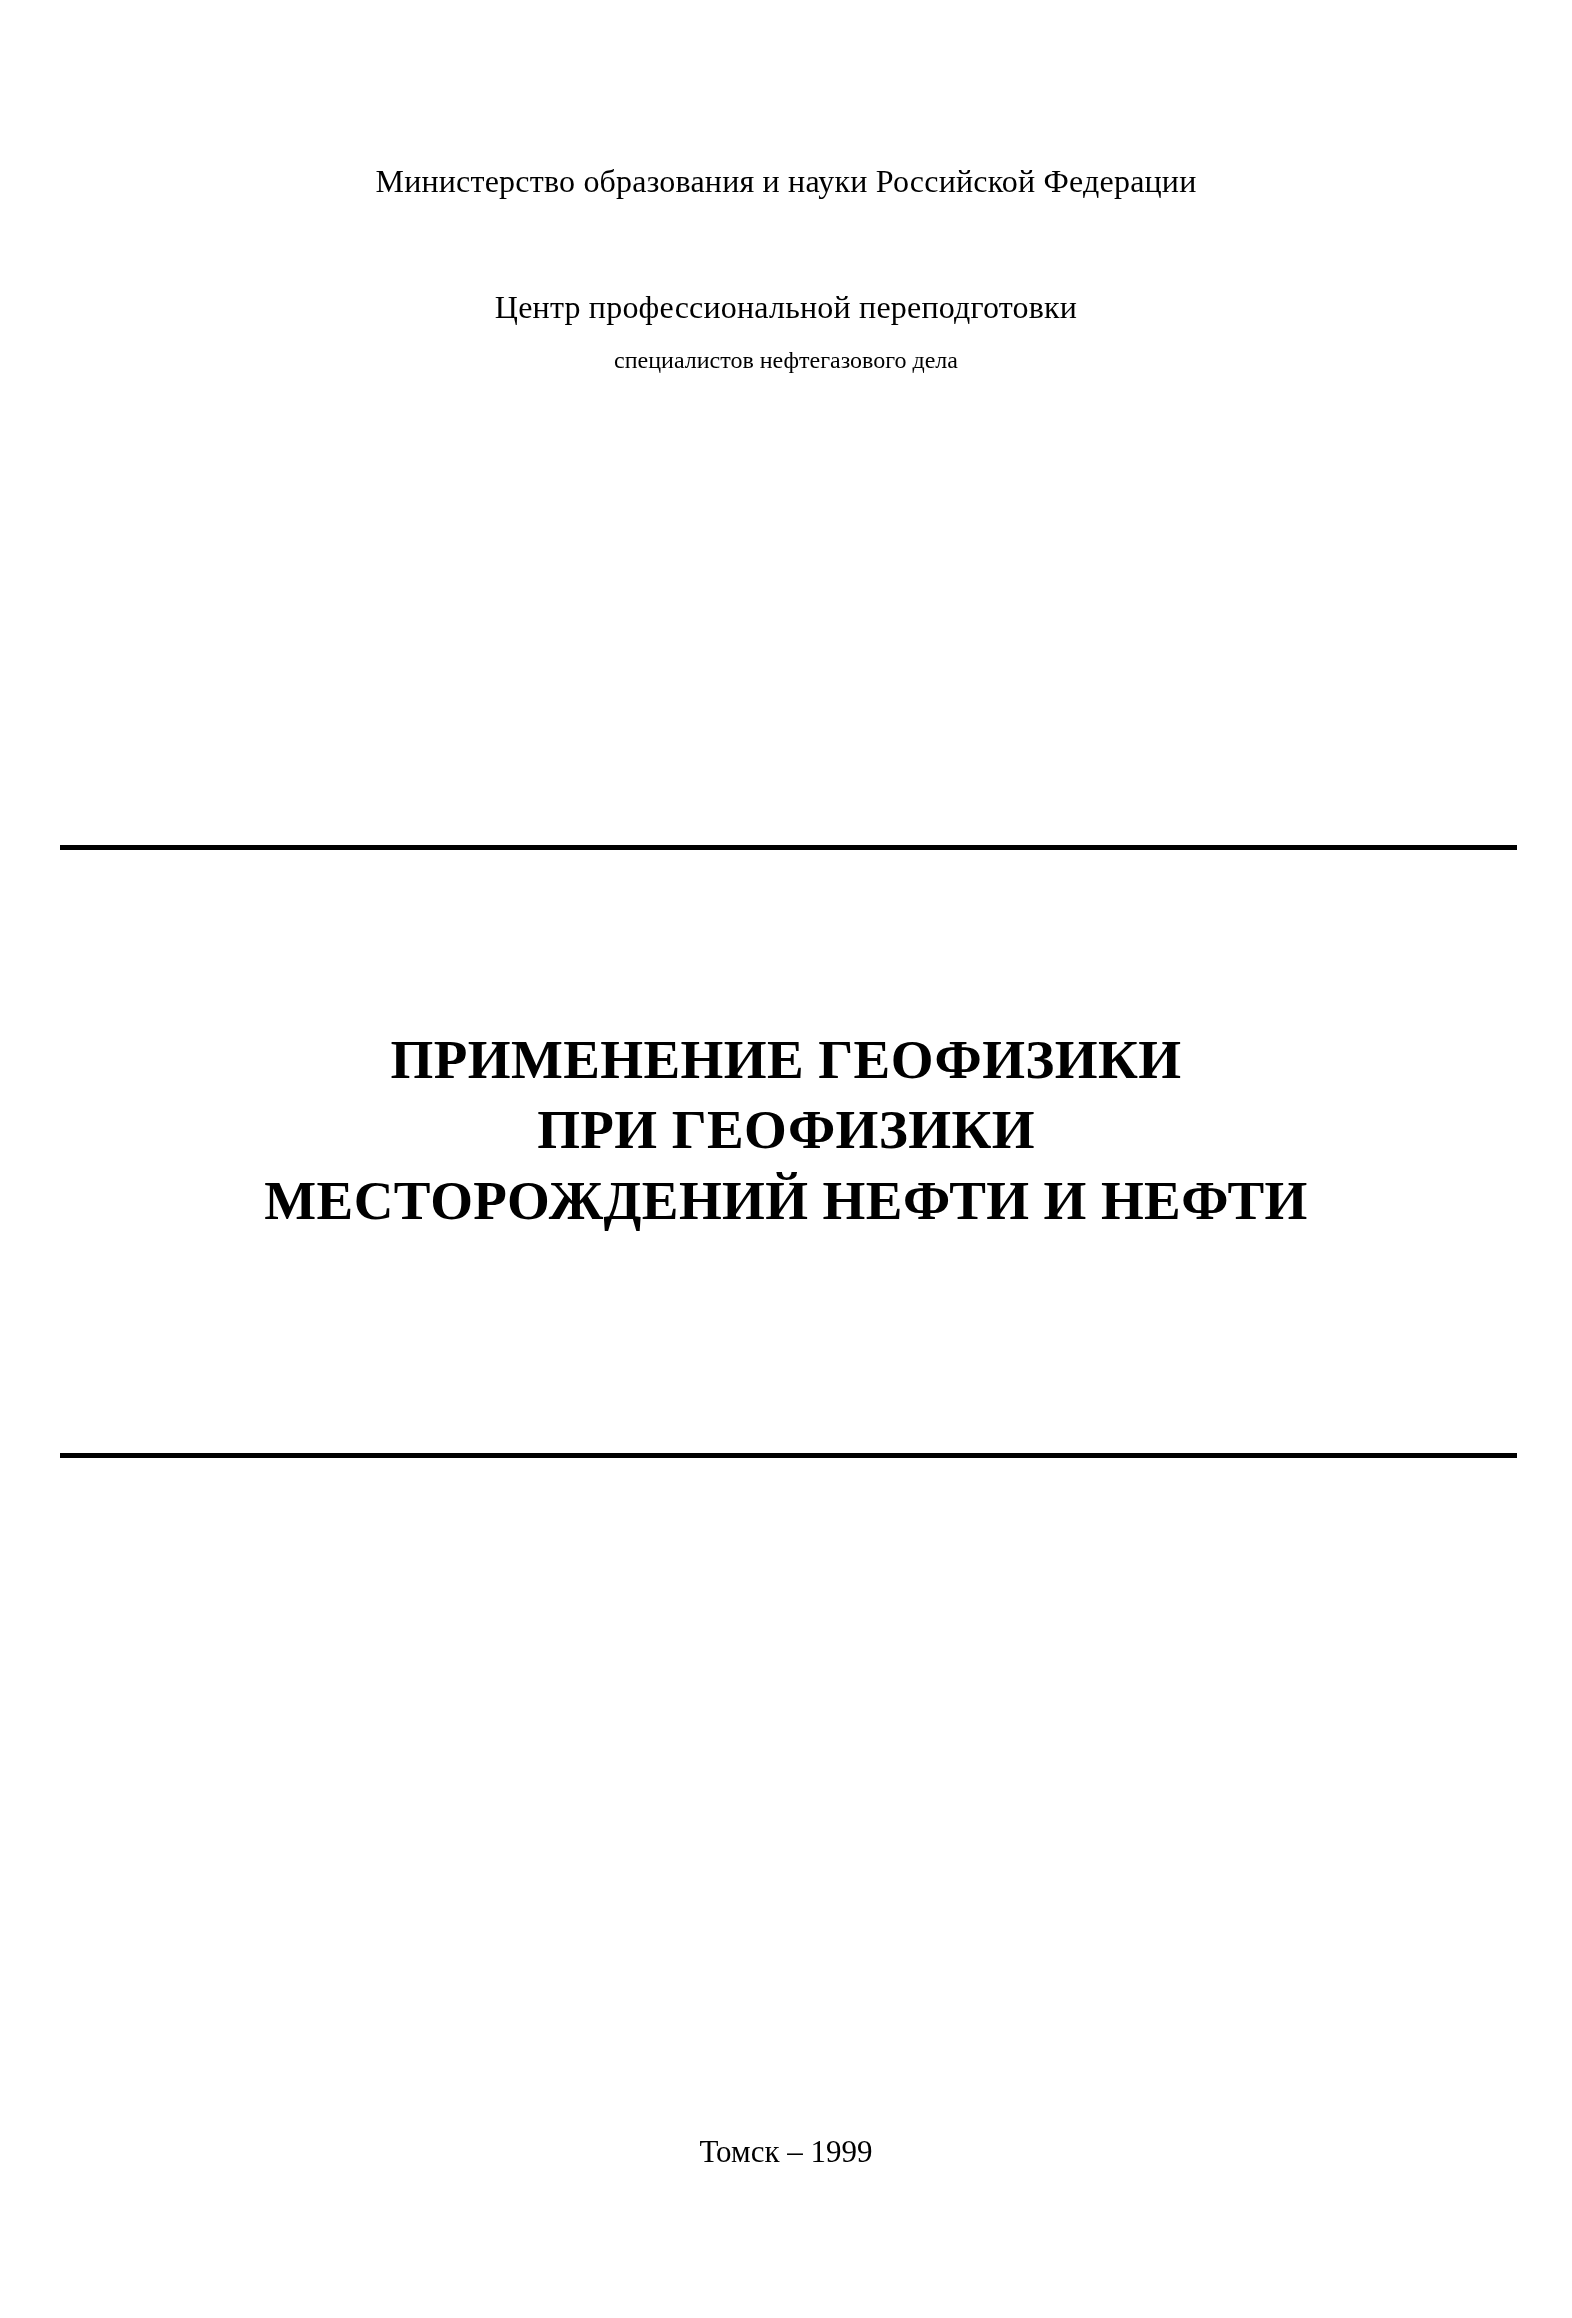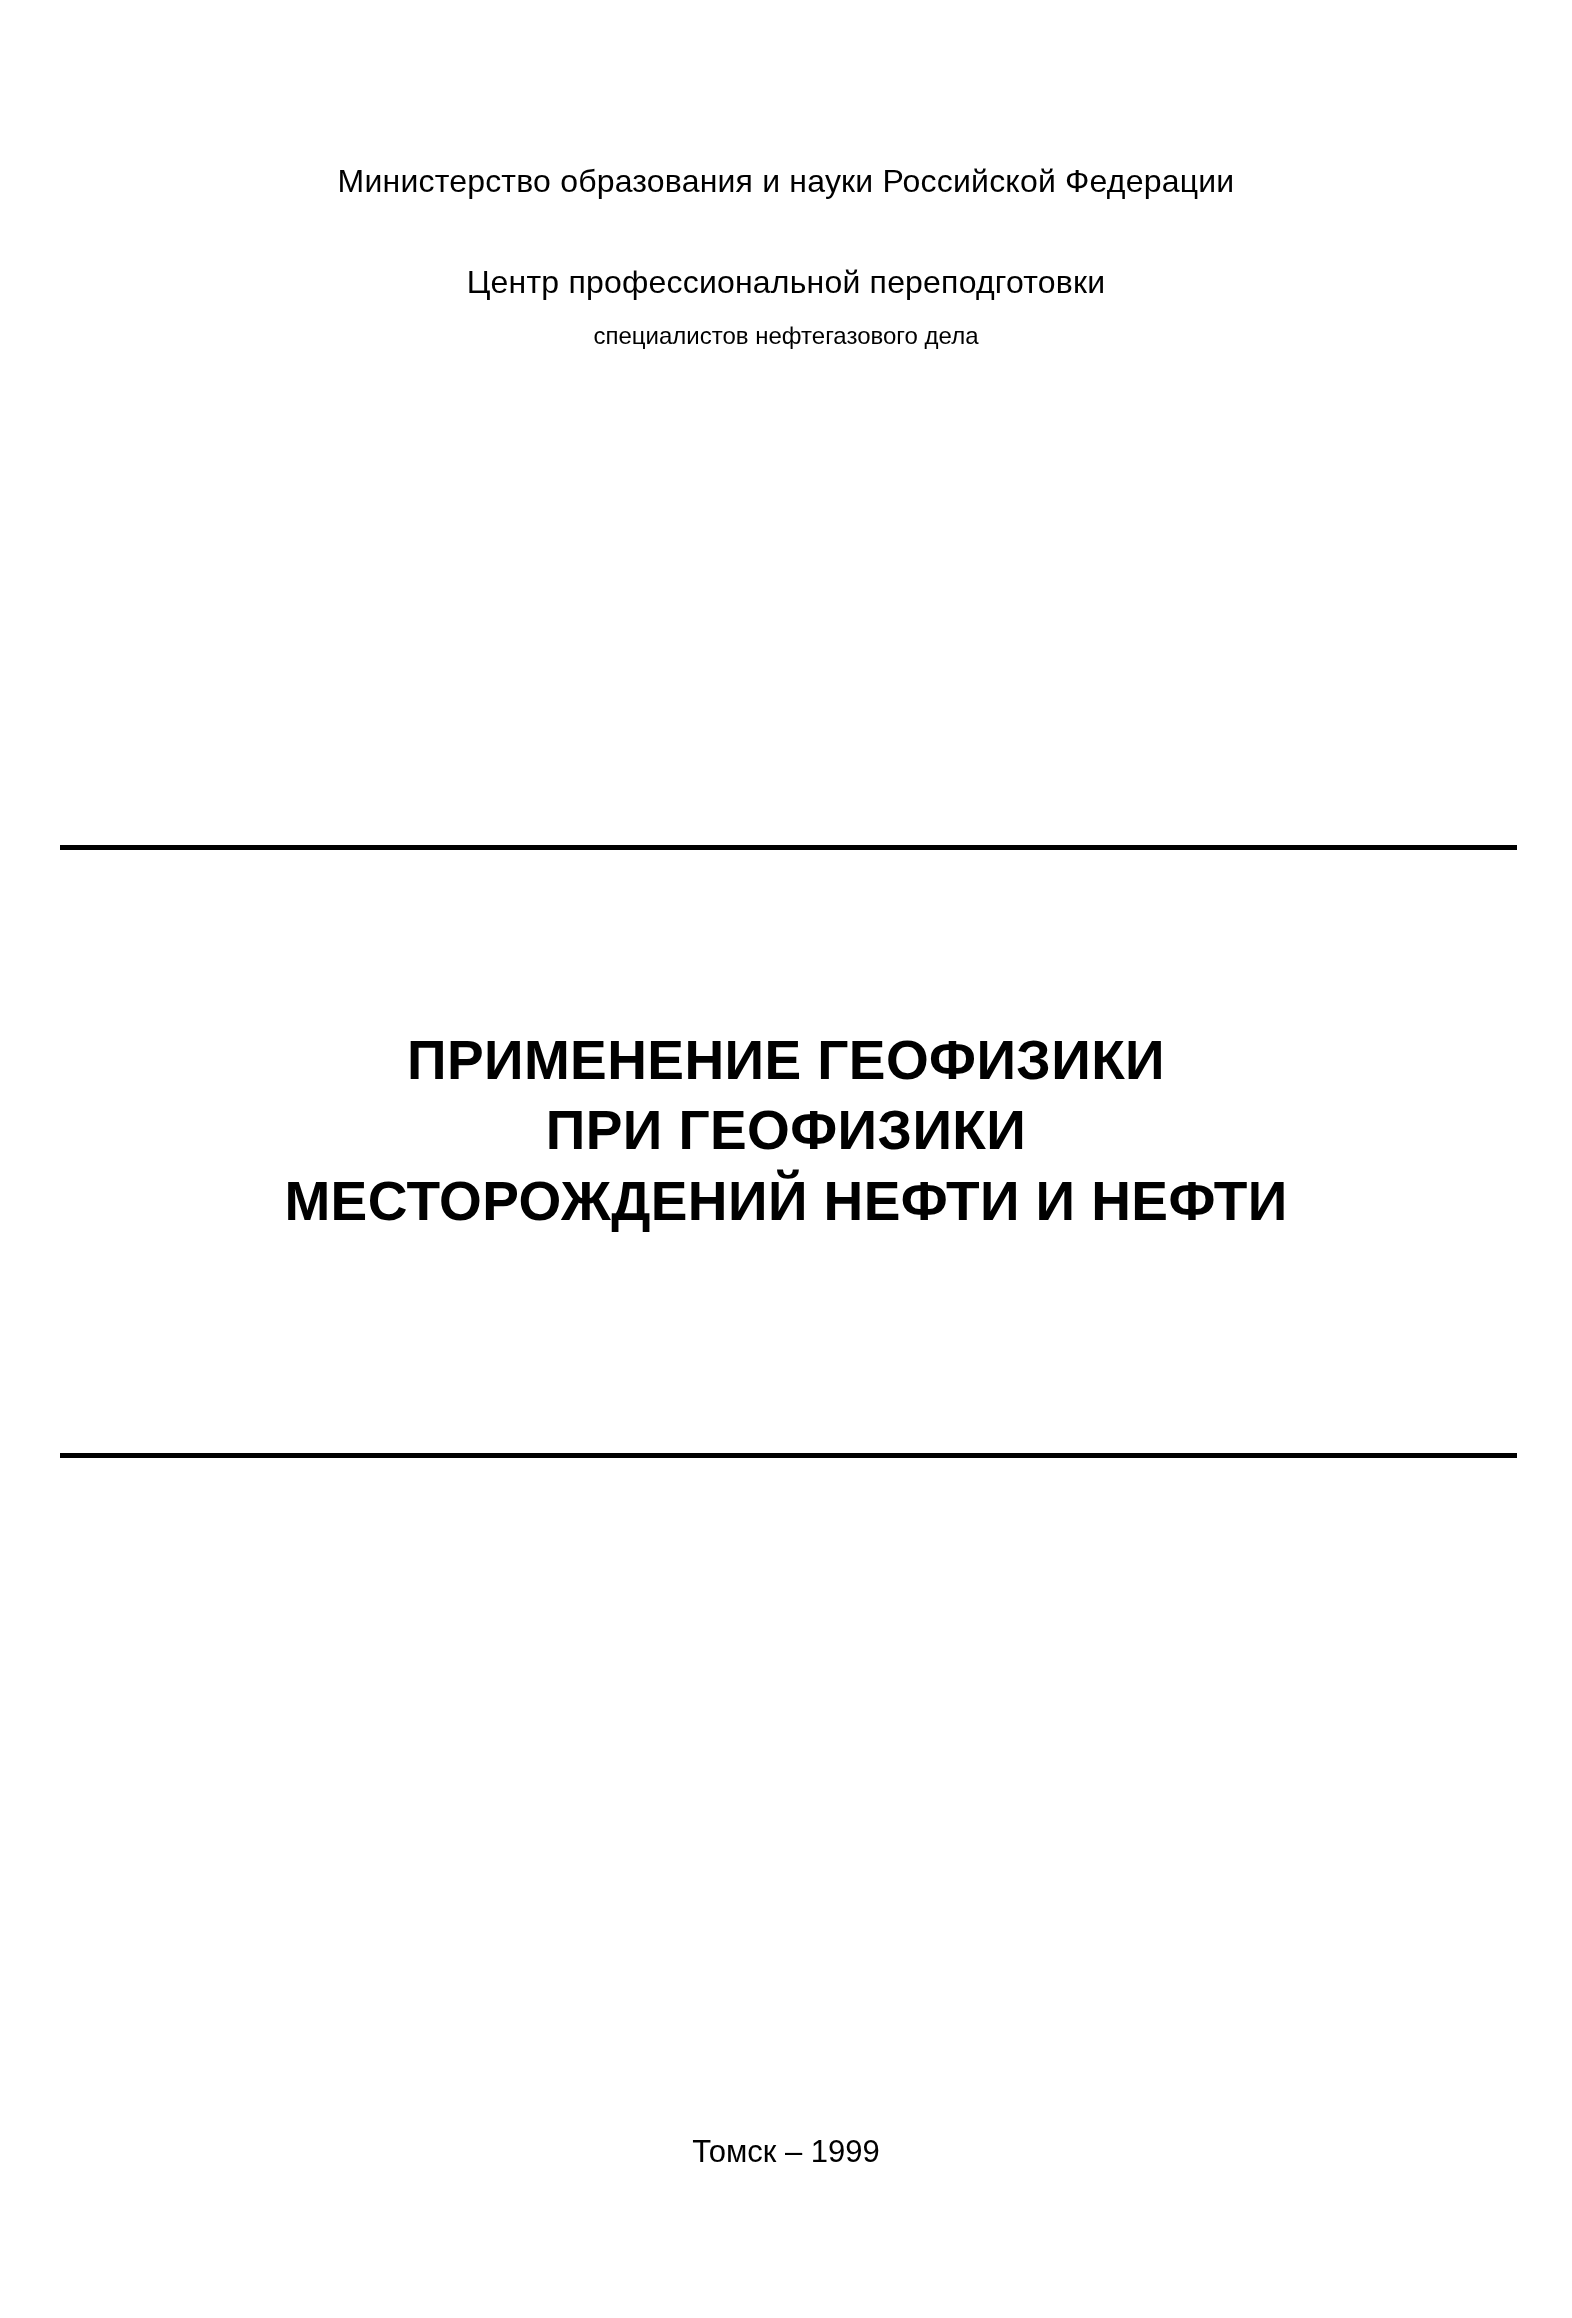--- a/index.html
+++ b/index.html
@@ -20,38 +20,39 @@
     box-sizing: border-box;
     overflow: hidden;
   }
 
   .content {
     position: absolute;
     left: 0;
     right: 0;
     top: 0;
     bottom: 0;
+    font-family: Liberation Serif, serif;
   }
 
   .institution-block {
     position: absolute;
     left: 50%;
     transform: translateX(-50%);
     top: 161px;
     width: 1300px;
     text-align: center;
   }
   .inst-line {
     font-size: 32px;
     line-height: 1.25;
     letter-spacing: 0.2px;
     white-space: nowrap;
   }
   .inst-gap-1 { margin-top: 61px; }
-  .inst-gap-2 { margin-top: 61px; }
+  .inst-gap-2 { margin-top: 86px; }
   .inst-sub {
     font-size: 24px;
     line-height: 1.3;
     margin-top: 18px;
   }
 
   .authors {
     position: absolute;
     left: 50%;
     transform: translateX(-50%);

